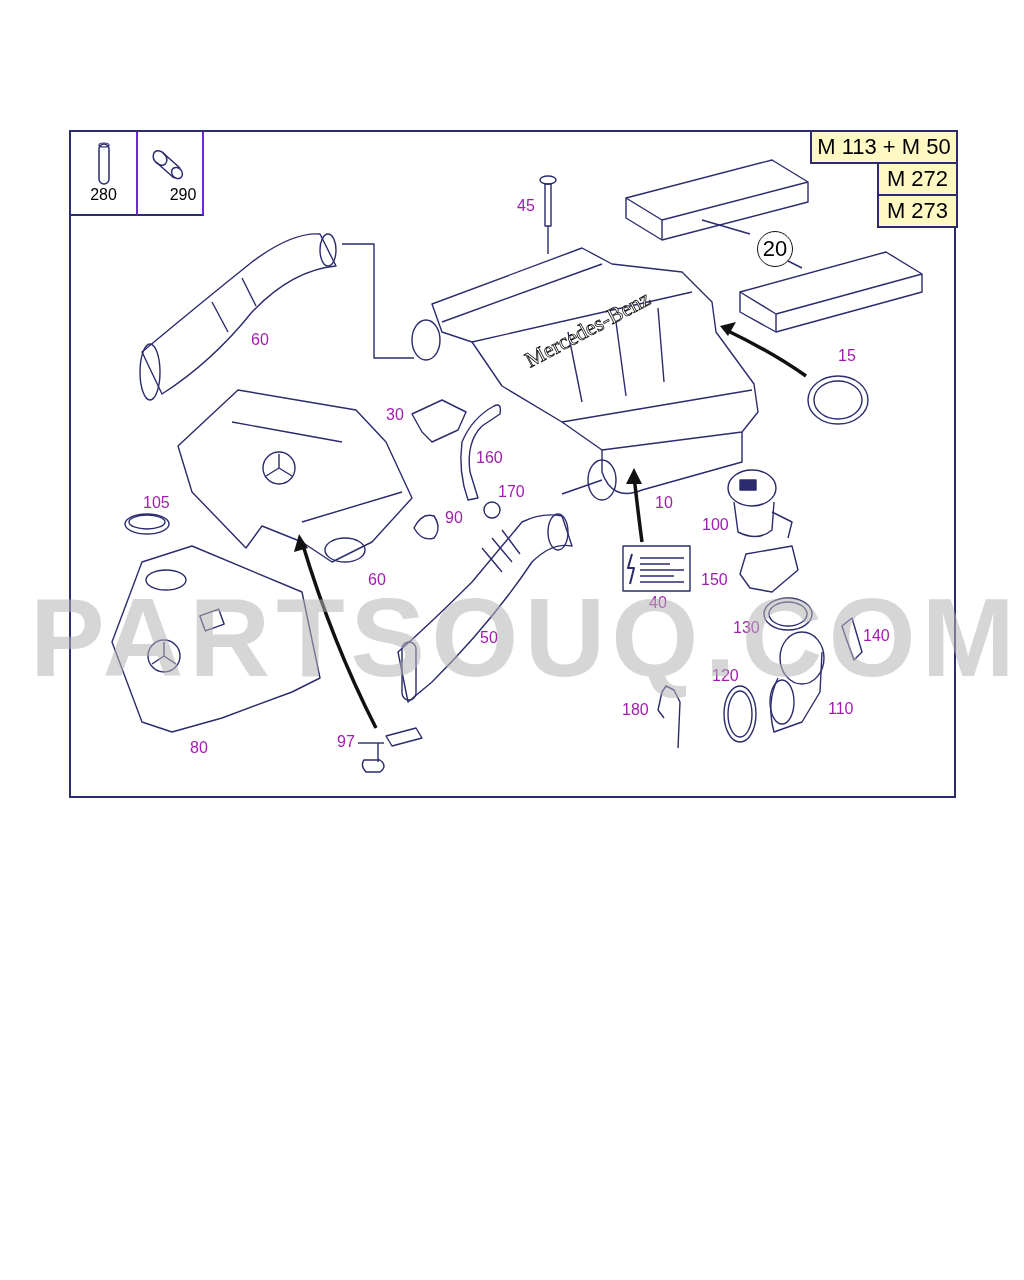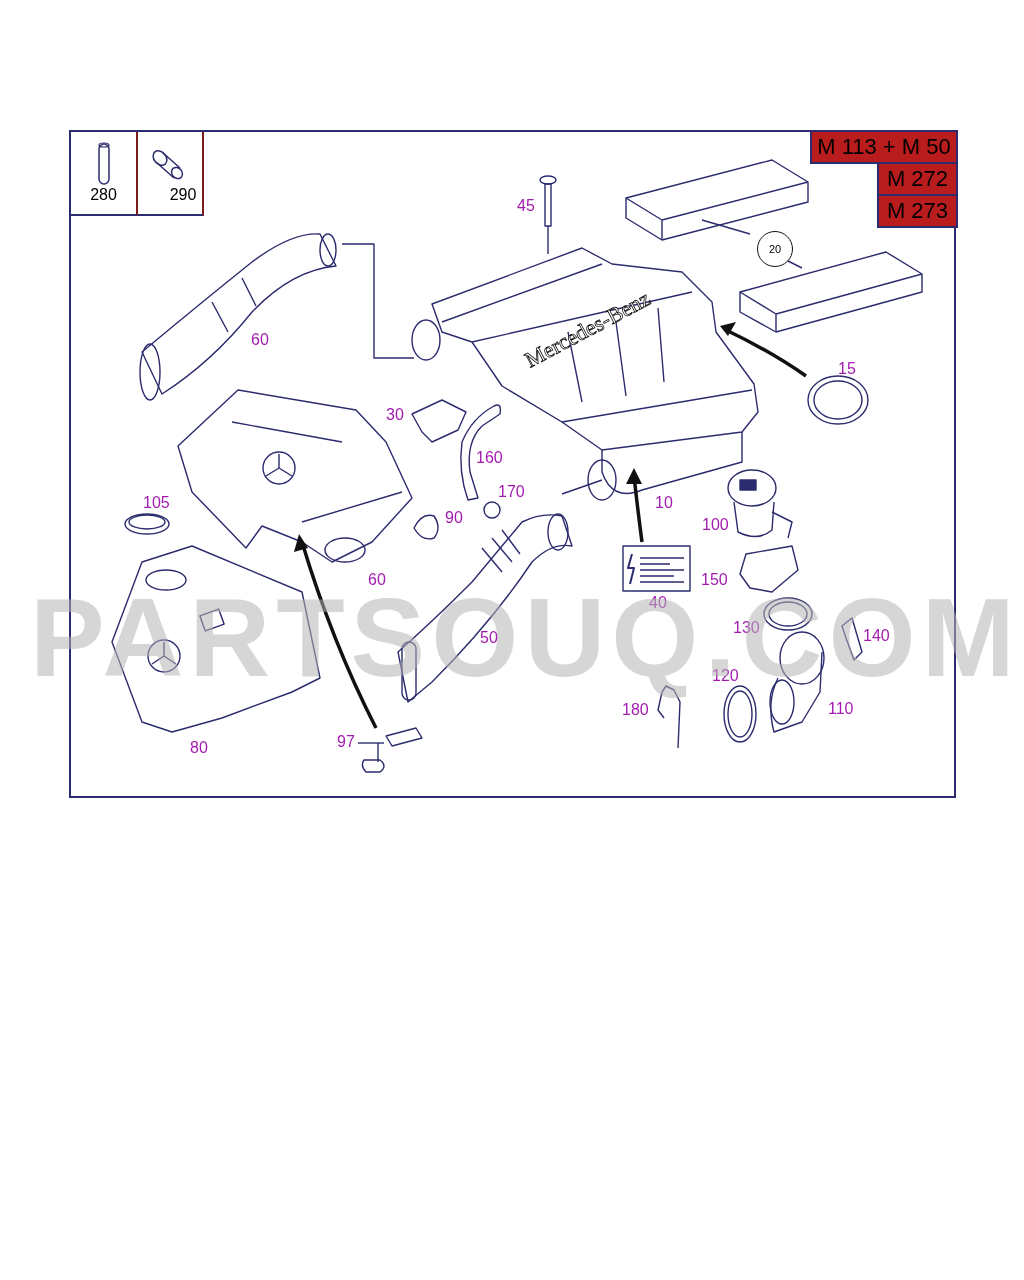--- a/index.html
+++ b/index.html
@@ -2,31 +2,31 @@
 <html><head>
 <meta charset="utf-8">
 <style>
   html, body { margin:0; padding:0; background:#ffffff; }
   body { width:1024px; height:1280px; position:relative; overflow:hidden;
          font-family:"Liberation Sans", sans-serif; color:#000; }
   #frame { position:absolute; left:69px; top:130px; width:887px; height:668px;
            border:2px solid #2b2b6e; box-sizing:border-box; background:#fff; }
   svg.drawing { position:absolute; left:0; top:0; }
   .lbl { position:absolute; font-size:16px; color:#a21caf; line-height:1; white-space:nowrap; }
-  .model-box { position:absolute; border:2px solid #2b2b6e; background:#b91c1c; font-size:22px;
+  .model-box { position:absolute; border:2px solid #2b2b6e; background:#fef9c3; font-size:22px;
                display:flex; align-items:center; justify-content:center; box-sizing:border-box; }
-  .inset-cell { position:absolute; border-right:2px solid #7f1d1d; border-bottom:2px solid #2b2b6e;
+  .inset-cell { position:absolute; border-right:2px solid #6d28d9; border-bottom:2px solid #2b2b6e;
                 box-sizing:border-box; }
   .inset-cell .num { position:absolute; bottom:10px; width:100%; text-align:center; font-size:16px; }
   #watermark { position:absolute; left:30px; top:588px; width:970px; height:100px;
                font-family:"Liberation Sans", sans-serif; font-weight:bold; font-size:112px;
                color:rgba(180,180,180,0.55); letter-spacing:6px; line-height:100px; text-align:center;
                pointer-events:none; }
   .callout20 { position:absolute; width:34px; height:34px; border:1.5px solid #111; border-radius:50%;
-               display:flex; align-items:center; justify-content:center; font-size:11px; background:#fff; }
+               display:flex; align-items:center; justify-content:center; font-size:22px; background:#fff; }
 </style>
 </head>
 <body>
 
 <div id="frame">
 
   <div class="inset-cell" style="left:0;top:0;width:67px;height:84px;">
     <svg width="67" height="60" style="position:absolute;left:0;top:4px">
       <rect x="28" y="8" width="10" height="40" rx="5" fill="none" stroke="#2b2b6e" stroke-width="1.5"></rect>
       <ellipse cx="33" cy="9" rx="5" ry="2" fill="none" stroke="#2b2b6e" stroke-width="1.2"></ellipse>
@@ -169,21 +169,21 @@
     </g>
 
     <text x="528" y="366" font-family="Liberation Serif, serif" font-size="22" fill="#fff" stroke="#111" stroke-width="0.8" transform="rotate(-28 528 366)">Mercedes-Benz</text>
   </svg>
 
   <div class="callout20" style="left:686px;top:99px;">
       <span>20</span>
     </div>
 
   <div class="lbl" style="left:584px;top:363px;">10</div>
-  <div class="lbl" style="left:767px;top:229px;">15</div>
+  <div class="lbl" style="left:767px;top:216px;">15</div>
   <div class="lbl" style="left:315px;top:275px;">30</div>
   <div class="lbl" style="left:578px;top:463px;">40</div>
   <div class="lbl" style="left:446px;top:66px;">45</div>
   <div class="lbl" style="left:409px;top:498px;">50</div>
   <div class="lbl" style="left:180px;top:200px;">60</div>
   <div class="lbl" style="left:297px;top:440px;">60</div>
   <div class="lbl" style="left:266px;top:602px;">97</div>
   <div class="lbl" style="left:119px;top:608px;">80</div>
   <div class="lbl" style="left:374px;top:378px;">90</div>
   <div class="lbl" style="left:631px;top:385px;">100</div>

